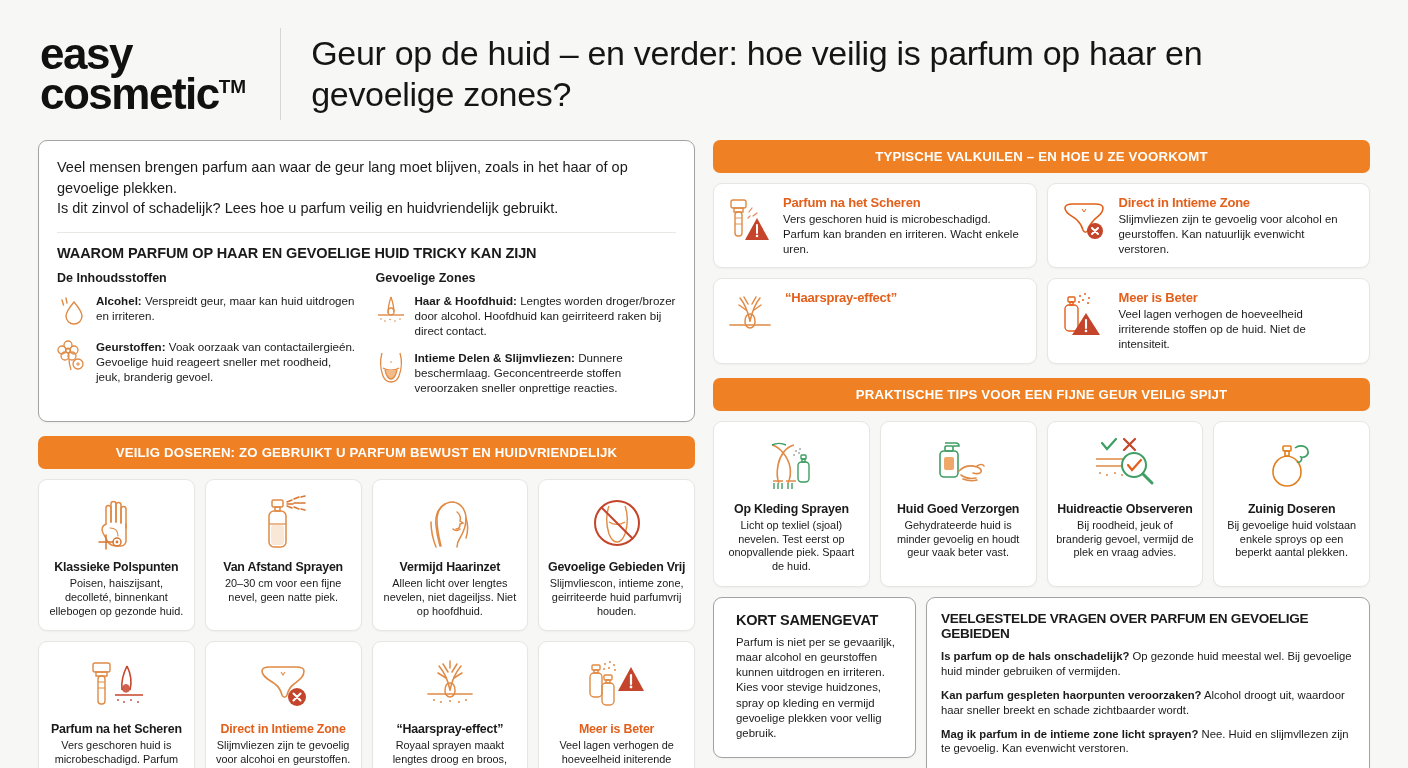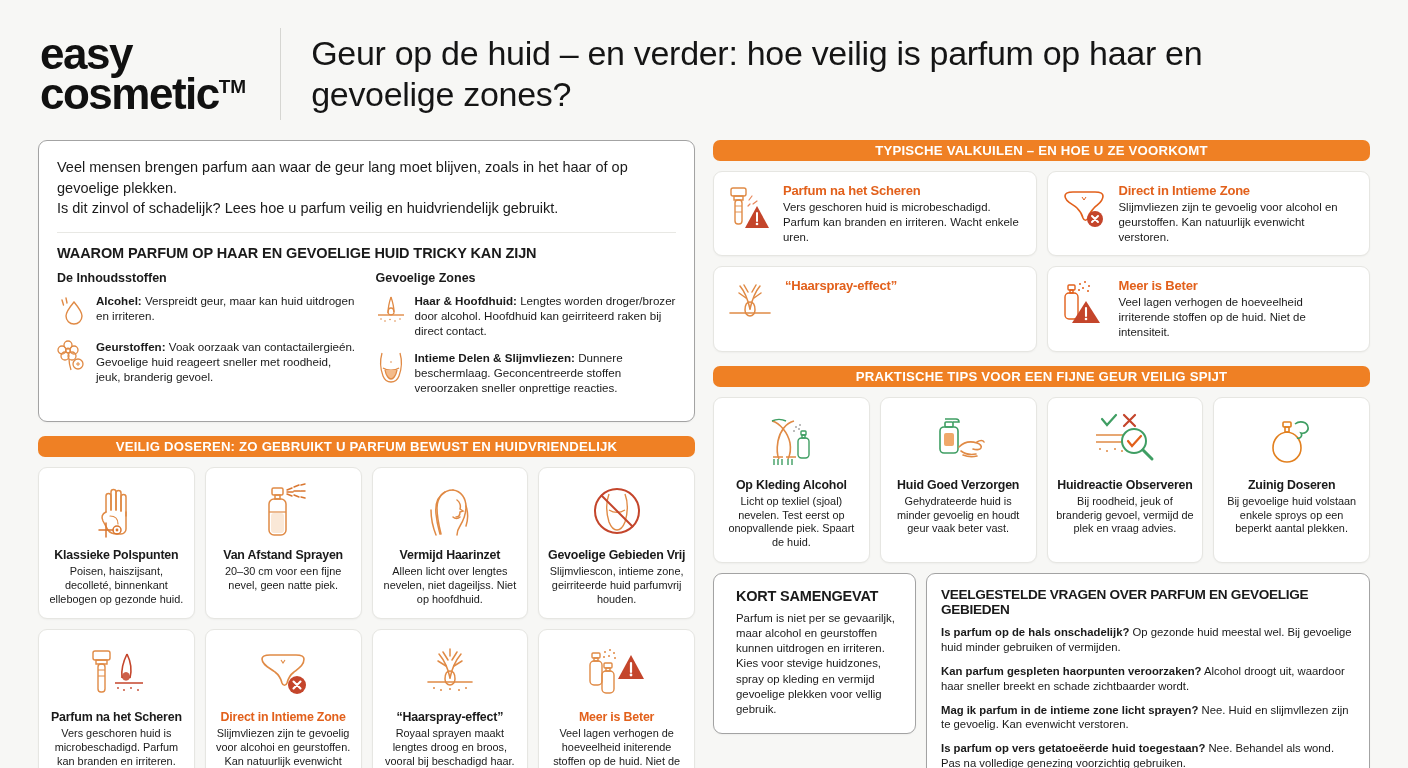--- a/index.html
+++ b/index.html
@@ -39,21 +39,21 @@
   .sub-head { font-size: 12.5px; font-weight: 700; margin-bottom: 8px; }
   .bullet { display: flex; gap: 9px; margin-bottom: 12px; align-items: flex-start; }
   .bullet .ic { flex: 0 0 30px; height: 34px; display: flex; align-items: center; justify-content: center; }
   .bullet .tx { font-size: 11.6px; line-height: 1.30; }
   .bullet .tx b { font-weight: 700; }
 
   
   .banner {
     background: #ef8024; color: #fff; border-radius: 7px;
     text-align: center; font-weight: 700; font-size: 13.2px;
-    letter-spacing: 0.2px; padding: 3px 6px; margin: 14px 0 10px 0;
+    letter-spacing: 0.2px; padding: 9px 6px; margin: 14px 0 10px 0;
   }
 
   
   .grid4 { display: grid; grid-template-columns: repeat(4, 1fr); gap: 10px; }
   .tile { background:#fff; border:1px solid #e6e6e2; border-radius:9px; padding: 12px 8px 12px 8px;
           box-shadow: 0 1px 2px rgba(0,0,0,0.04); display:flex; flex-direction:column; align-items:center; }
   .tile .art { height: 62px; display:flex; align-items:center; justify-content:center; margin-bottom: 6px; }
   .tile h4 { font-size: 12.4px; font-weight: 700; text-align:center; margin-bottom: 3px; letter-spacing:-0.2px; }
   .tile h4.orange { color: #e2601b; }
   .tile p { font-size: 10.9px; line-height: 1.26; text-align:center; }
@@ -463,21 +463,21 @@
                   <rect x="38" y="25" width="11" height="20" rx="3.5"></rect>
                 </g>
                 <g fill="#6a6a6a">
                   <circle cx="36" cy="14" r="0.8"></circle>
                   <circle cx="40" cy="12" r="0.8"></circle>
                   <circle cx="34" cy="18" r="0.8"></circle>
                   <circle cx="39" cy="16" r="0.8"></circle>
                 </g>
               </svg>
           </div>
-          <h4>Op Kleding Alcohol</h4>
+          <h4>Op Kleding Sprayen</h4>
           <p>Licht op texliel (sjoal) nevelen. Test eerst op onopvallende piek. Spaart de huid.</p>
         </div>
 
         <div class="tile">
           <div class="art">
             <svg width="66" height="56" viewBox="0 0 66 56">
                 <g fill="none" stroke="#3f9e63" stroke-width="1.6">
                   <path d="M20 6 h11 a3 3 0 0 1 3 3 h-6"></path>
                   <rect x="20" y="9" width="8" height="5" rx="1"></rect>
                   <rect x="15" y="14" width="18" height="26" rx="4"></rect>

